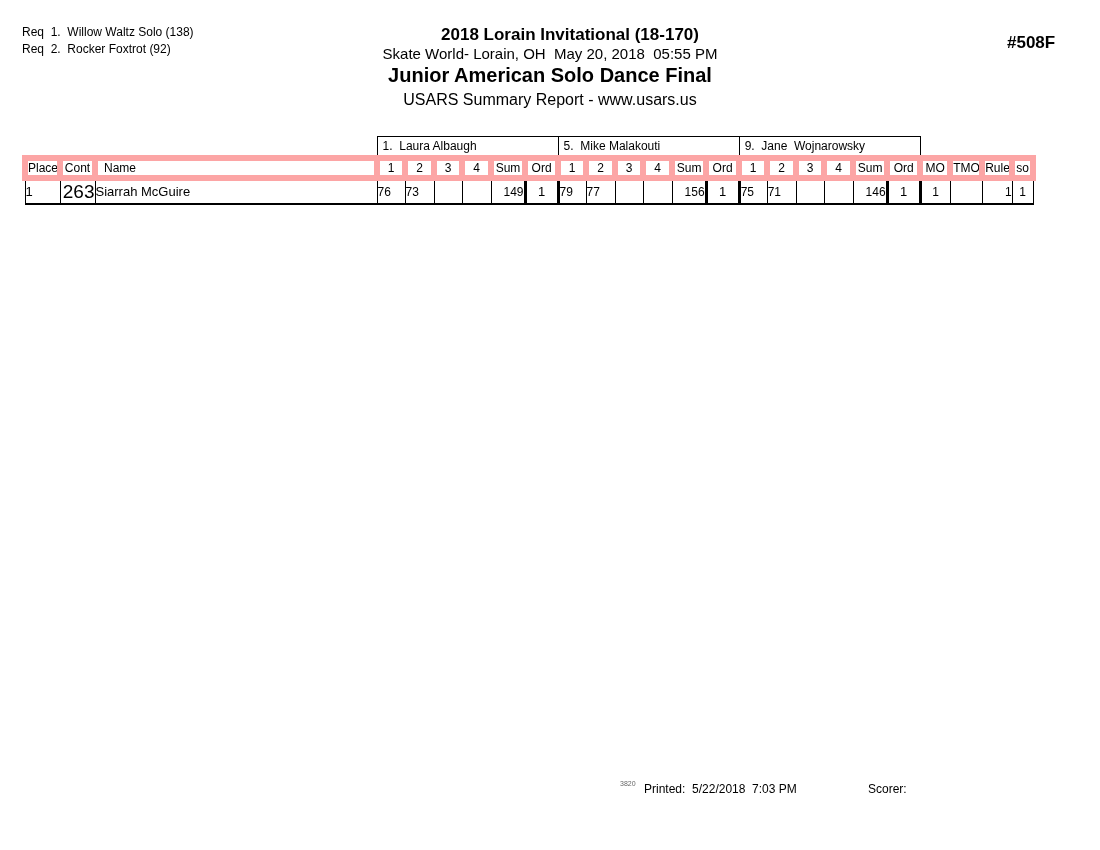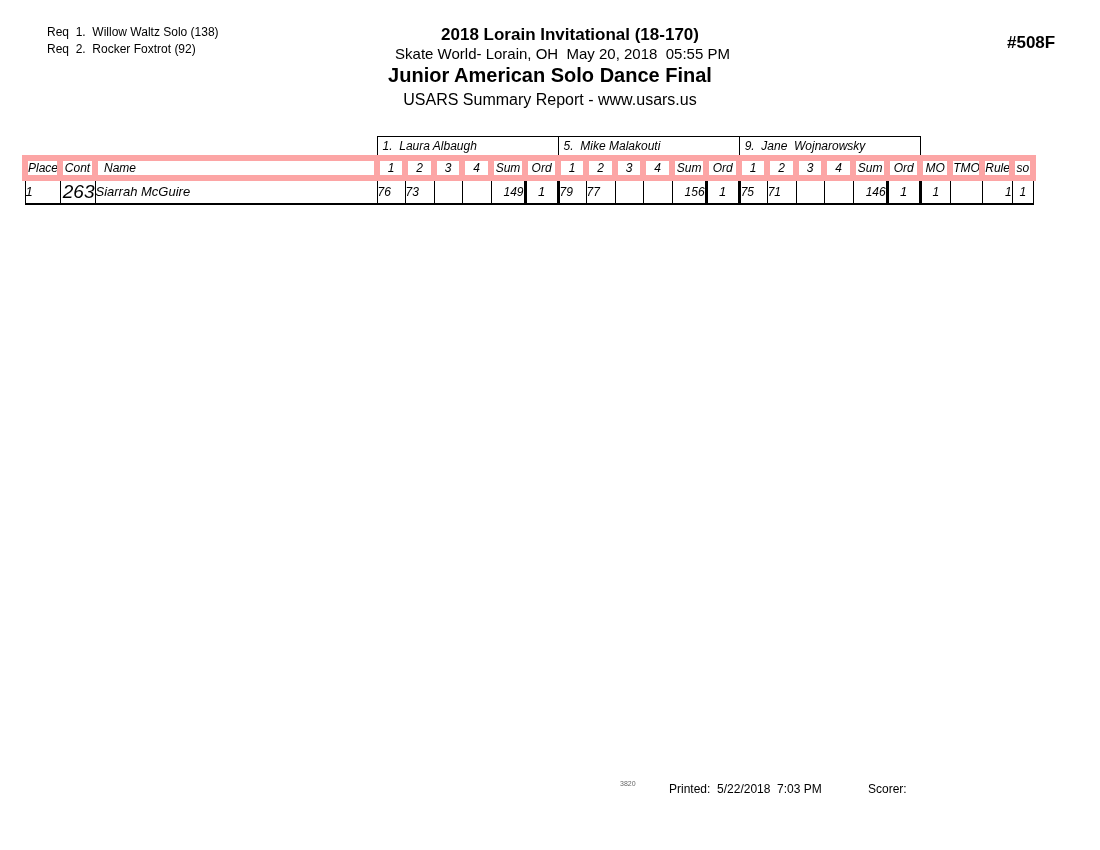--- a/index.html
+++ b/index.html
@@ -4,42 +4,41 @@
 <style>
   * { margin: 0; padding: 0; box-sizing: border-box; }
   html, body {
     width: 1100px; height: 850px;
     background: #ffffff;
     font-family: "Liberation Sans", sans-serif;
     color: #000000;
     position: relative;
     overflow: hidden;
   }
-  .pre { white-space: pre; margin-left: 25px; }
+  .pre { white-space: pre; }
 
   
   .req-block { position: absolute; left: 22px; top: 24px; font-size: 12px; line-height: 17px; }
 
   
   .center-line { position: absolute; left: 0; right: 0; text-align: center; }
   .title       { top: 25px; font-size: 17px; font-weight: bold; margin-left: 40px; }
   .venue       { top: 45px; font-size: 15px; }
   .event-title { top: 64px; font-size: 20px; font-weight: bold; }
   .report-line { top: 91px; font-size: 16px; }
 
   .doc-number { position: absolute; left: 962px; top: 33px; font-size: 17px; font-weight: bold; margin-left: 45px; }
 
   
   .table-wrap { position: absolute; left: 22px; top: 136px; }
   table.results {
     border-collapse: collapse;
     table-layout: fixed;
     width: 1008px;
     font-size: 12px;
-    font-style: italic;
   }
   table.results td, table.results th {
     overflow: hidden;
     font-weight: normal;
     padding: 0;
   }
   tr.jrow td { height: 21px; }
   tr.jrow td.judge {
     border: 1px solid #000;
     text-align: left;

